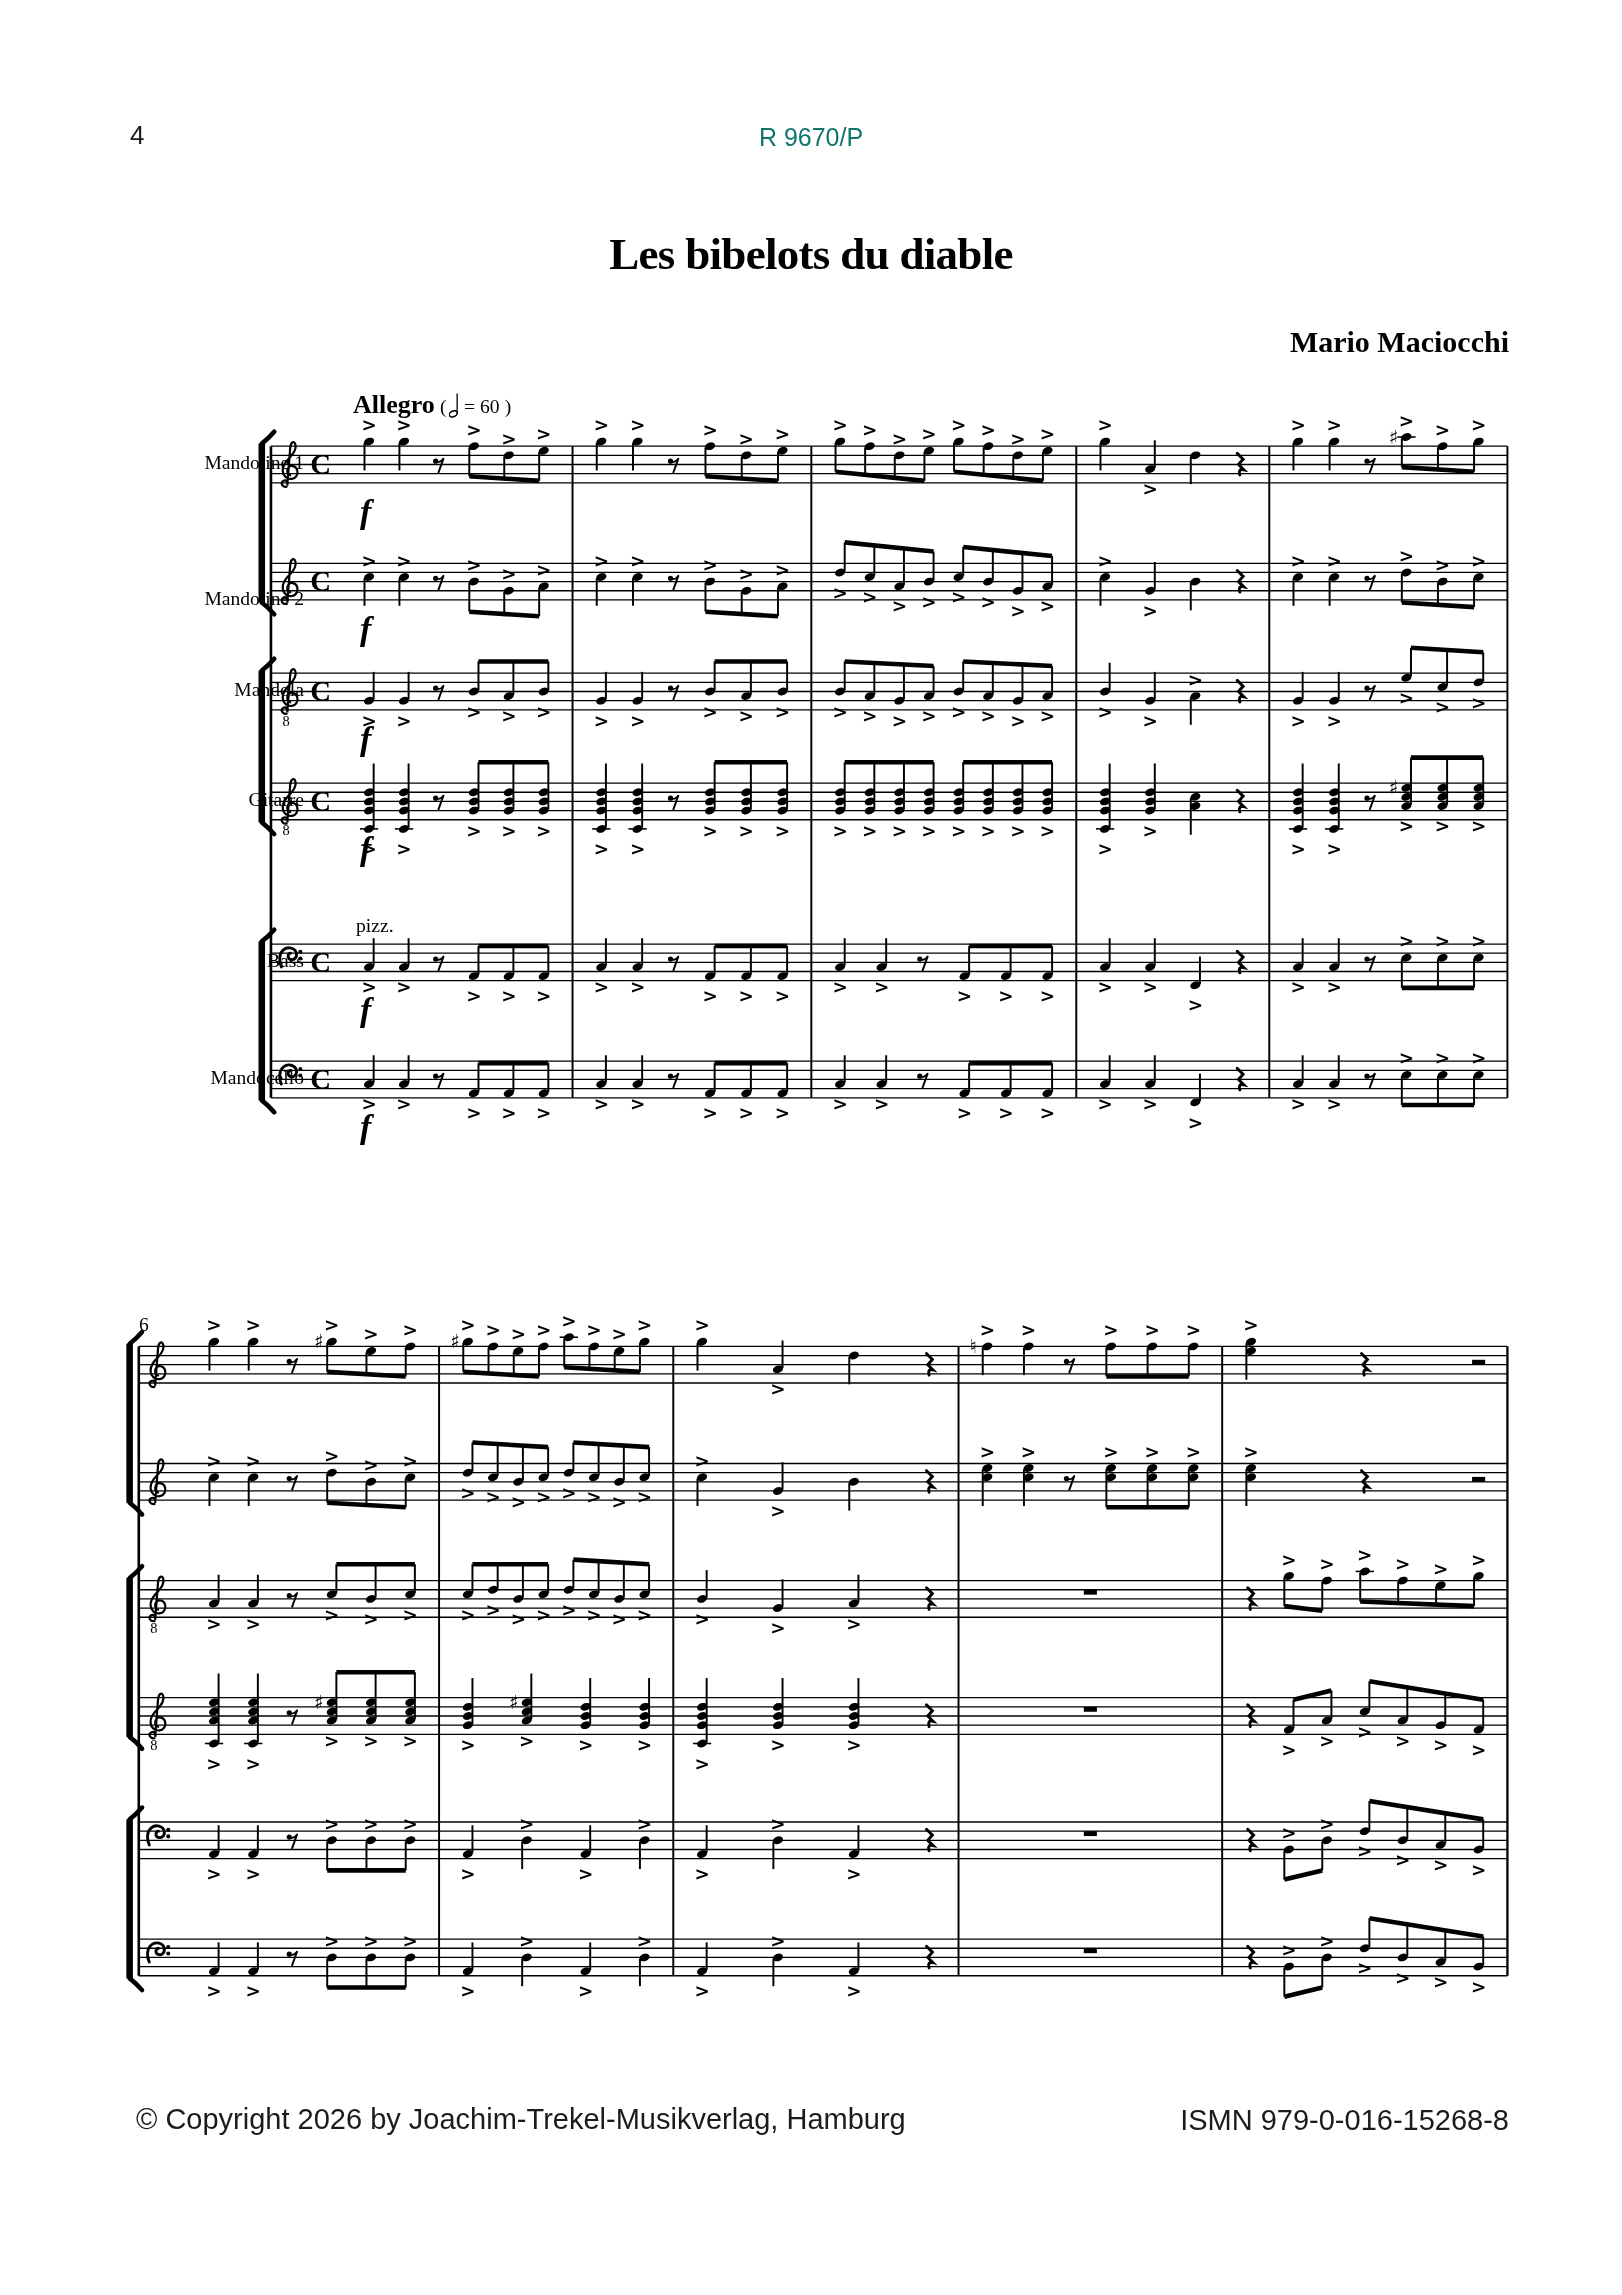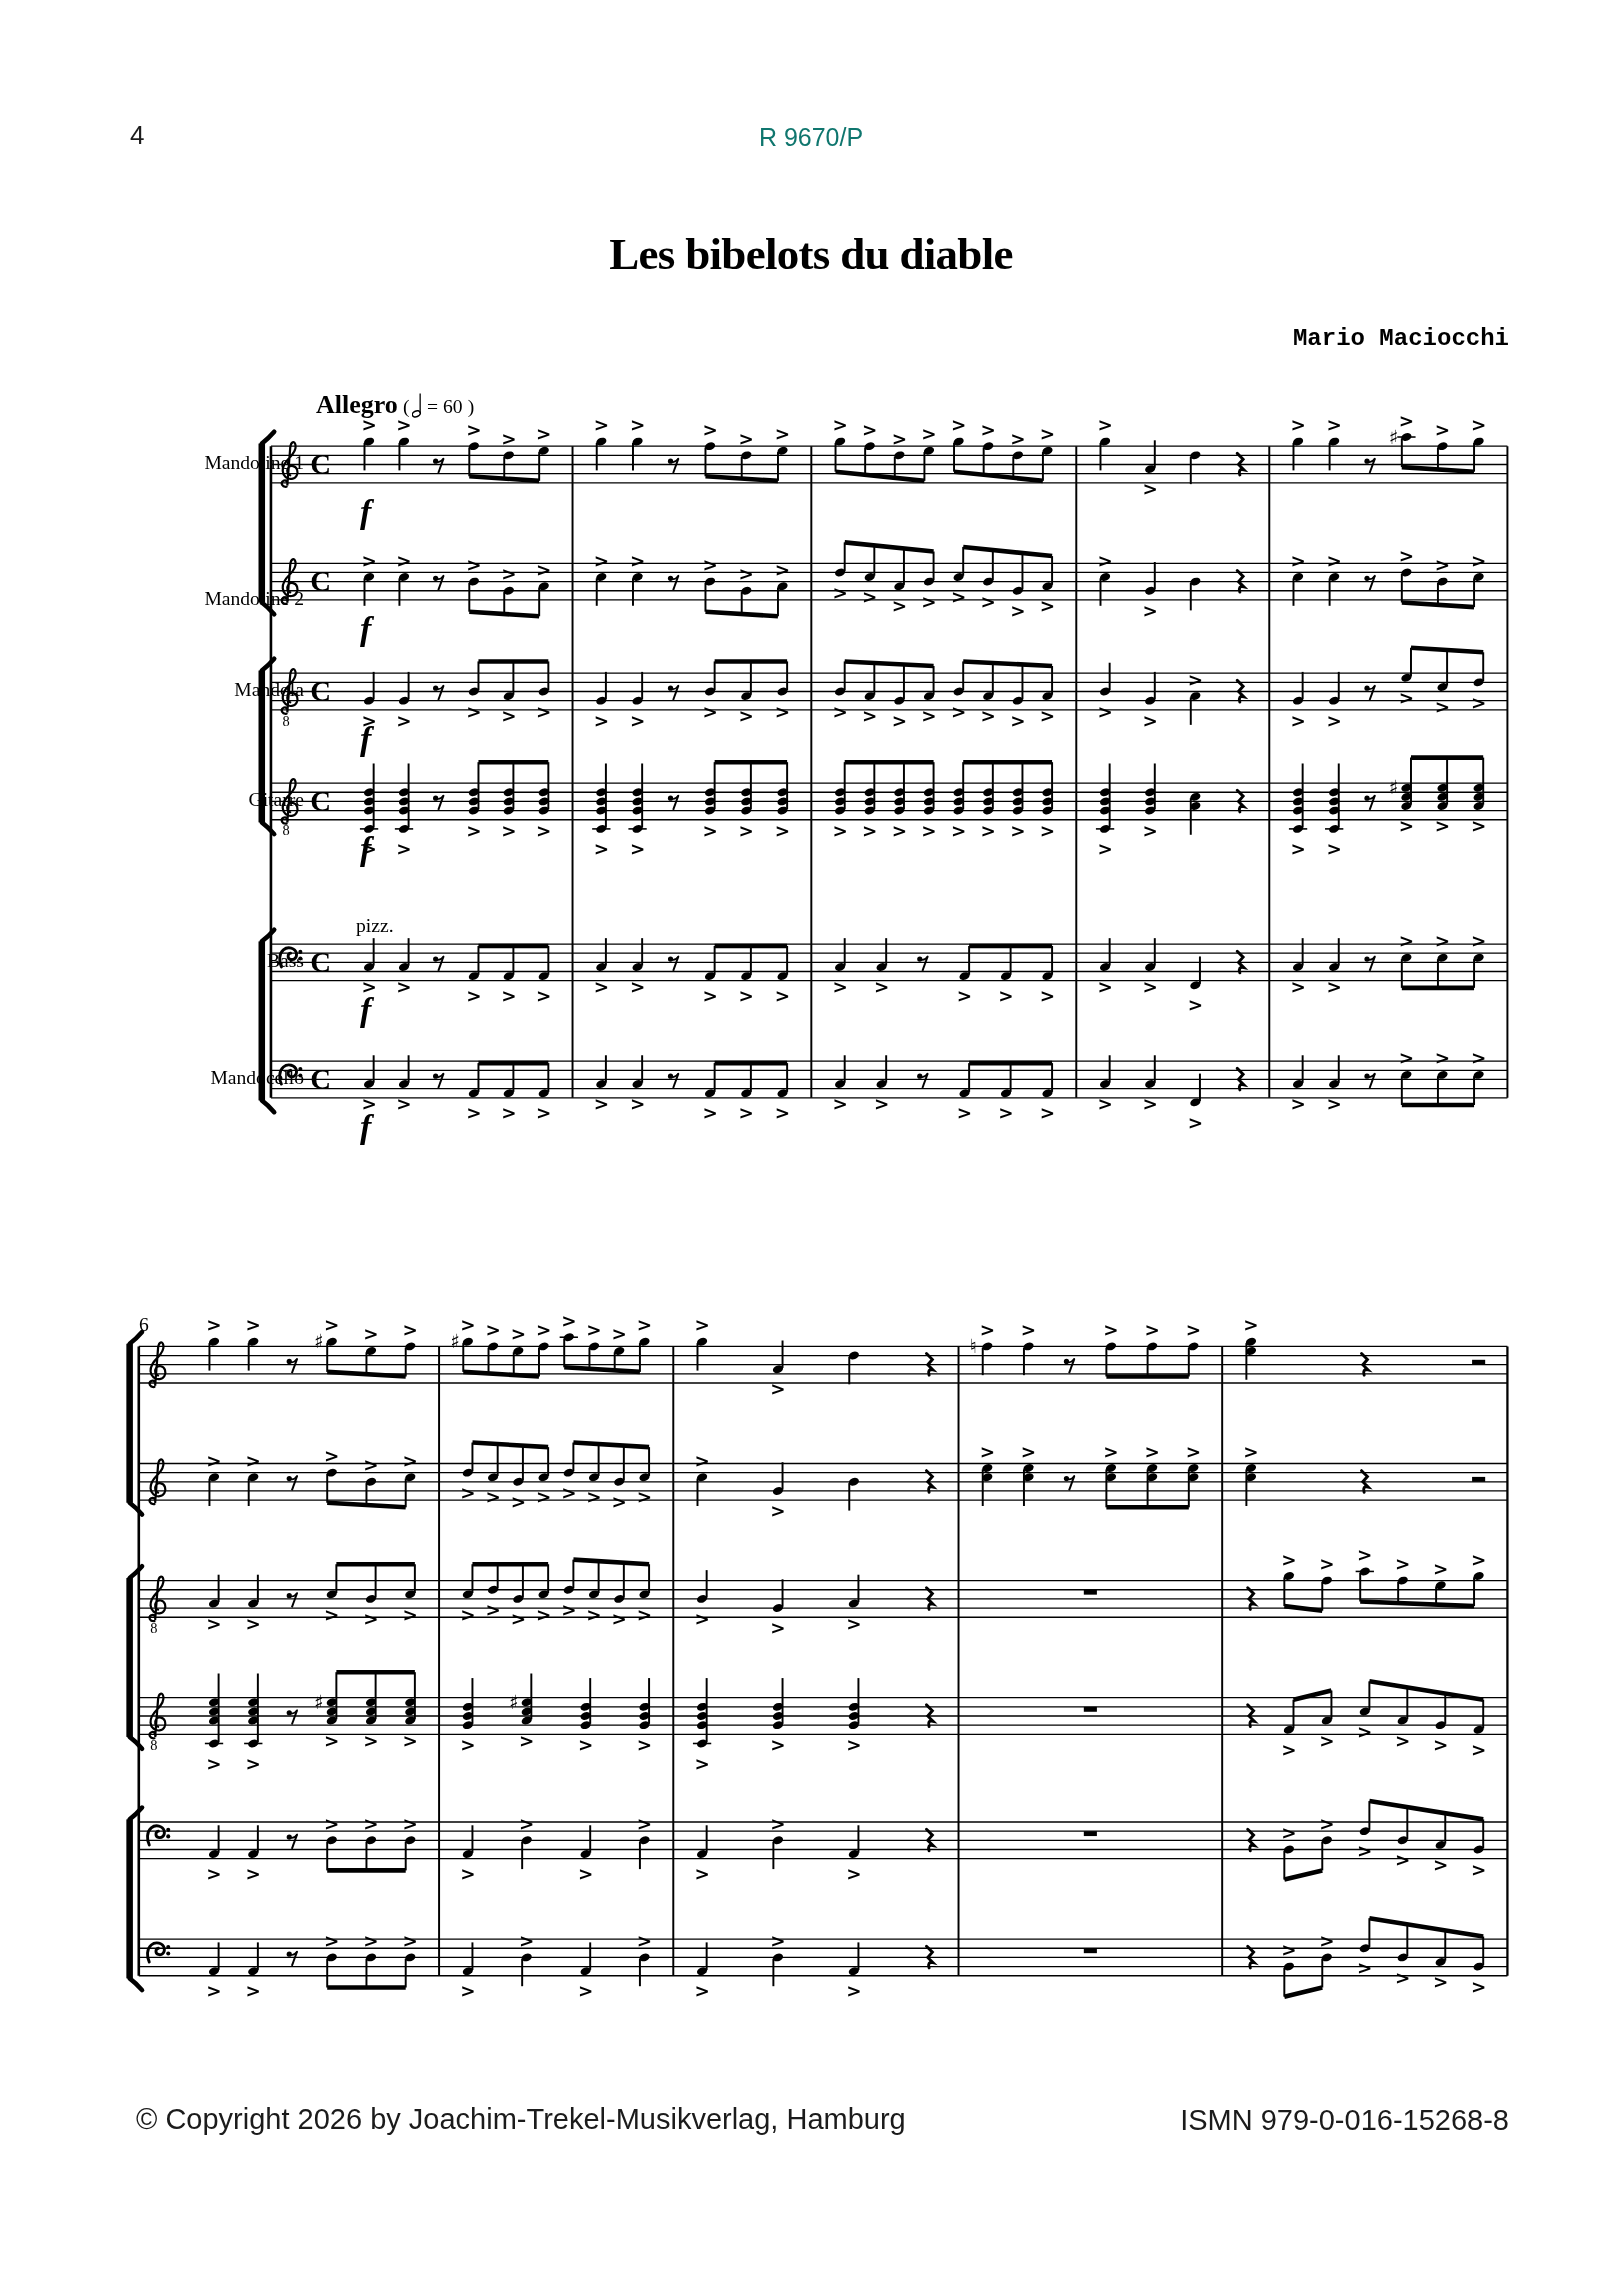--- a/index.html
+++ b/index.html
@@ -2,23 +2,23 @@
 <html style="font-size:10.5px"><head>
 <meta charset="utf-8">
 <style>
   html,body{margin:0;padding:0;background:#888;}
   .page{position:relative;width:1622px;height:2295px;background:#ffffff;color:#000;
         font-family:"Liberation Serif","DejaVu Serif",serif;overflow:hidden;}
   .abs{position:absolute;}
   .page-number{left:130px;top:120px;font-size:26px;font-family:"Liberation Sans","DejaVu Sans",sans-serif;color:#1c1c1c;}
   .plate{left:0;right:0;top:123px;text-align:center;font-size:25px;font-family:"Liberation Sans","DejaVu Sans",sans-serif;color:#0f766e;}
   .title{left:0;right:0;top:228px;text-align:center;font-size:45px;font-weight:bold;letter-spacing:-0.7px;}
-  .composer{right:113px;top:325px;font-size:24px;font-weight:bold;font-family:Liberation Mono, monospace;}
+  .composer{right:113px;top:325px;font-size:30px;font-weight:bold;}
   .tempo{left:316px;top:390px;display:flex;align-items:flex-end;gap:5.2px;}
-  .tempo .word{font-size:26px;font-weight:bold;line-height:1;}
+  .tempo .word{font-size:26px;font-weight:bold;line-height:1;margin-left:37px;}
   .tempo .mm{font-size:19.6px;line-height:1.15;}
   .measure-number{left:139px;top:1314px;font-size:19.6px;}
   .inst-label{position:absolute;left:0;width:304px;text-align:right;font-size:19.6px;line-height:26px;}
   .footer-left{left:136px;top:2103px;font-size:29px;font-family:"Liberation Sans","DejaVu Sans",sans-serif;color:#1b1b1b;}
   .footer-right{right:113px;top:2104px;font-size:29px;font-family:"Liberation Sans","DejaVu Sans",sans-serif;color:#1b1b1b;}
   svg.score{position:absolute;left:0;top:0;}
 </style>
 </head>
 <body>
 

